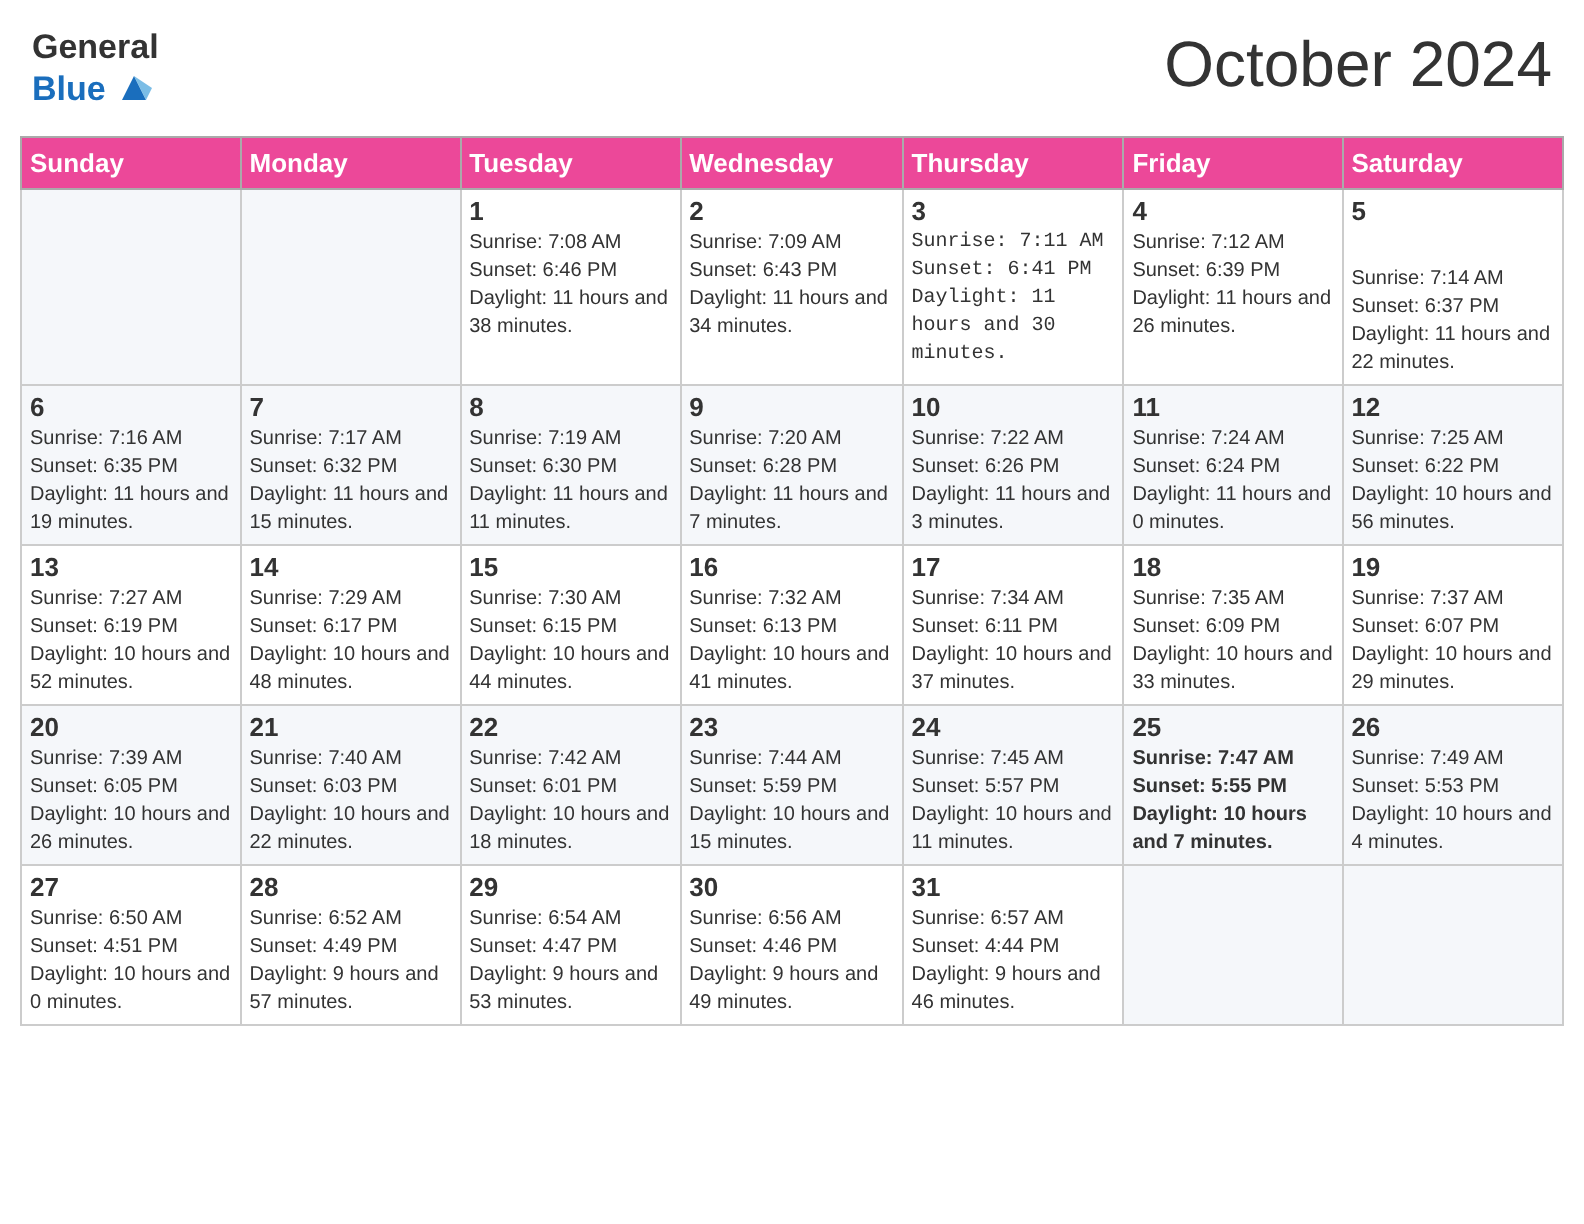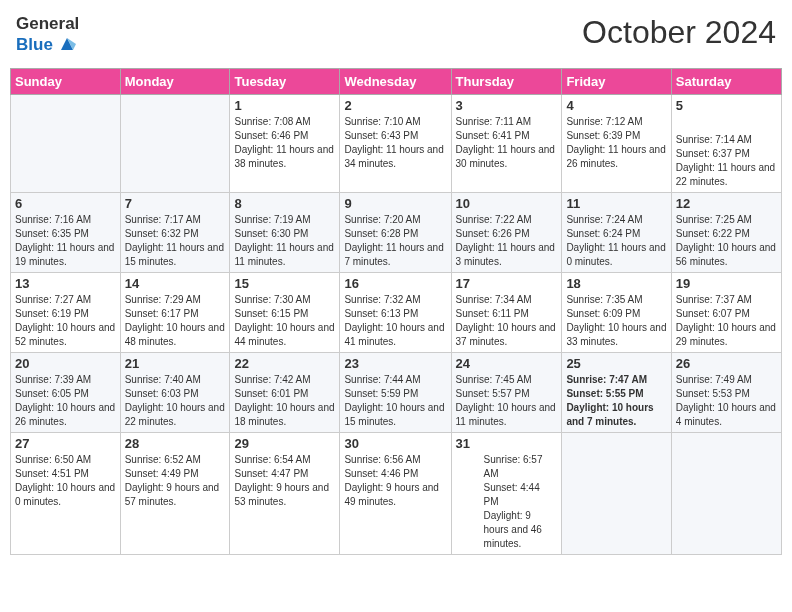--- a/index.html
+++ b/index.html
@@ -115,27 +115,27 @@
         <td class="empty"></td>
         <td class="empty"></td>
         <td>
           <span class="day-number">1</span>
           <div class="day-detail" style="white-space: pre-line;">Sunrise: 7:08 AM
 Sunset: 6:46 PM
 Daylight: 11 hours and 38 minutes.</div>
         </td>
         <td>
           <span class="day-number">2</span>
-          <div class="day-detail" style="white-space: pre-line;">Sunrise: 7:10 AM
+          <div class="day-detail" style="white-space: pre-line;">Sunrise: 7:09 AM
 Sunset: 6:43 PM
 Daylight: 11 hours and 34 minutes.</div>
         </td>
         <td>
           <span class="day-number">3</span>
-          <div class="day-detail" style="white-space: pre-line;">Sunrise: 7:11 AM
+          <div class="day-detail" style="white-space: pre-line; font-family: Liberation Mono, monospace;">Sunrise: 7:11 AM
 Sunset: 6:41 PM
 Daylight: 11 hours and 30 minutes.</div>
         </td>
         <td>
           <span class="day-number">4</span>
           <div class="day-detail" style="white-space: pre-line;">Sunrise: 7:12 AM
 Sunset: 6:39 PM
 Daylight: 11 hours and 26 minutes.</div>
         </td>
         <td>
@@ -297,21 +297,21 @@
 Daylight: 9 hours and 53 minutes.</div>
         </td>
         <td>
           <span class="day-number">30</span>
           <div class="day-detail" style="white-space: pre-line;">Sunrise: 6:56 AM
 Sunset: 4:46 PM
 Daylight: 9 hours and 49 minutes.</div>
         </td>
         <td>
           <span class="day-number">31</span>
-          <div class="day-detail" style="white-space: pre-line; margin-left: 28px;">Sunrise: 6:57 AM
+          <div class="day-detail" style="white-space: pre-line;">Sunrise: 6:57 AM
 Sunset: 4:44 PM
 Daylight: 9 hours and 46 minutes.</div>
         </td>
         <td class="empty"></td>
         <td class="empty"></td>
       </tr>
     </tbody>
 </table>
 
 </body></html>

